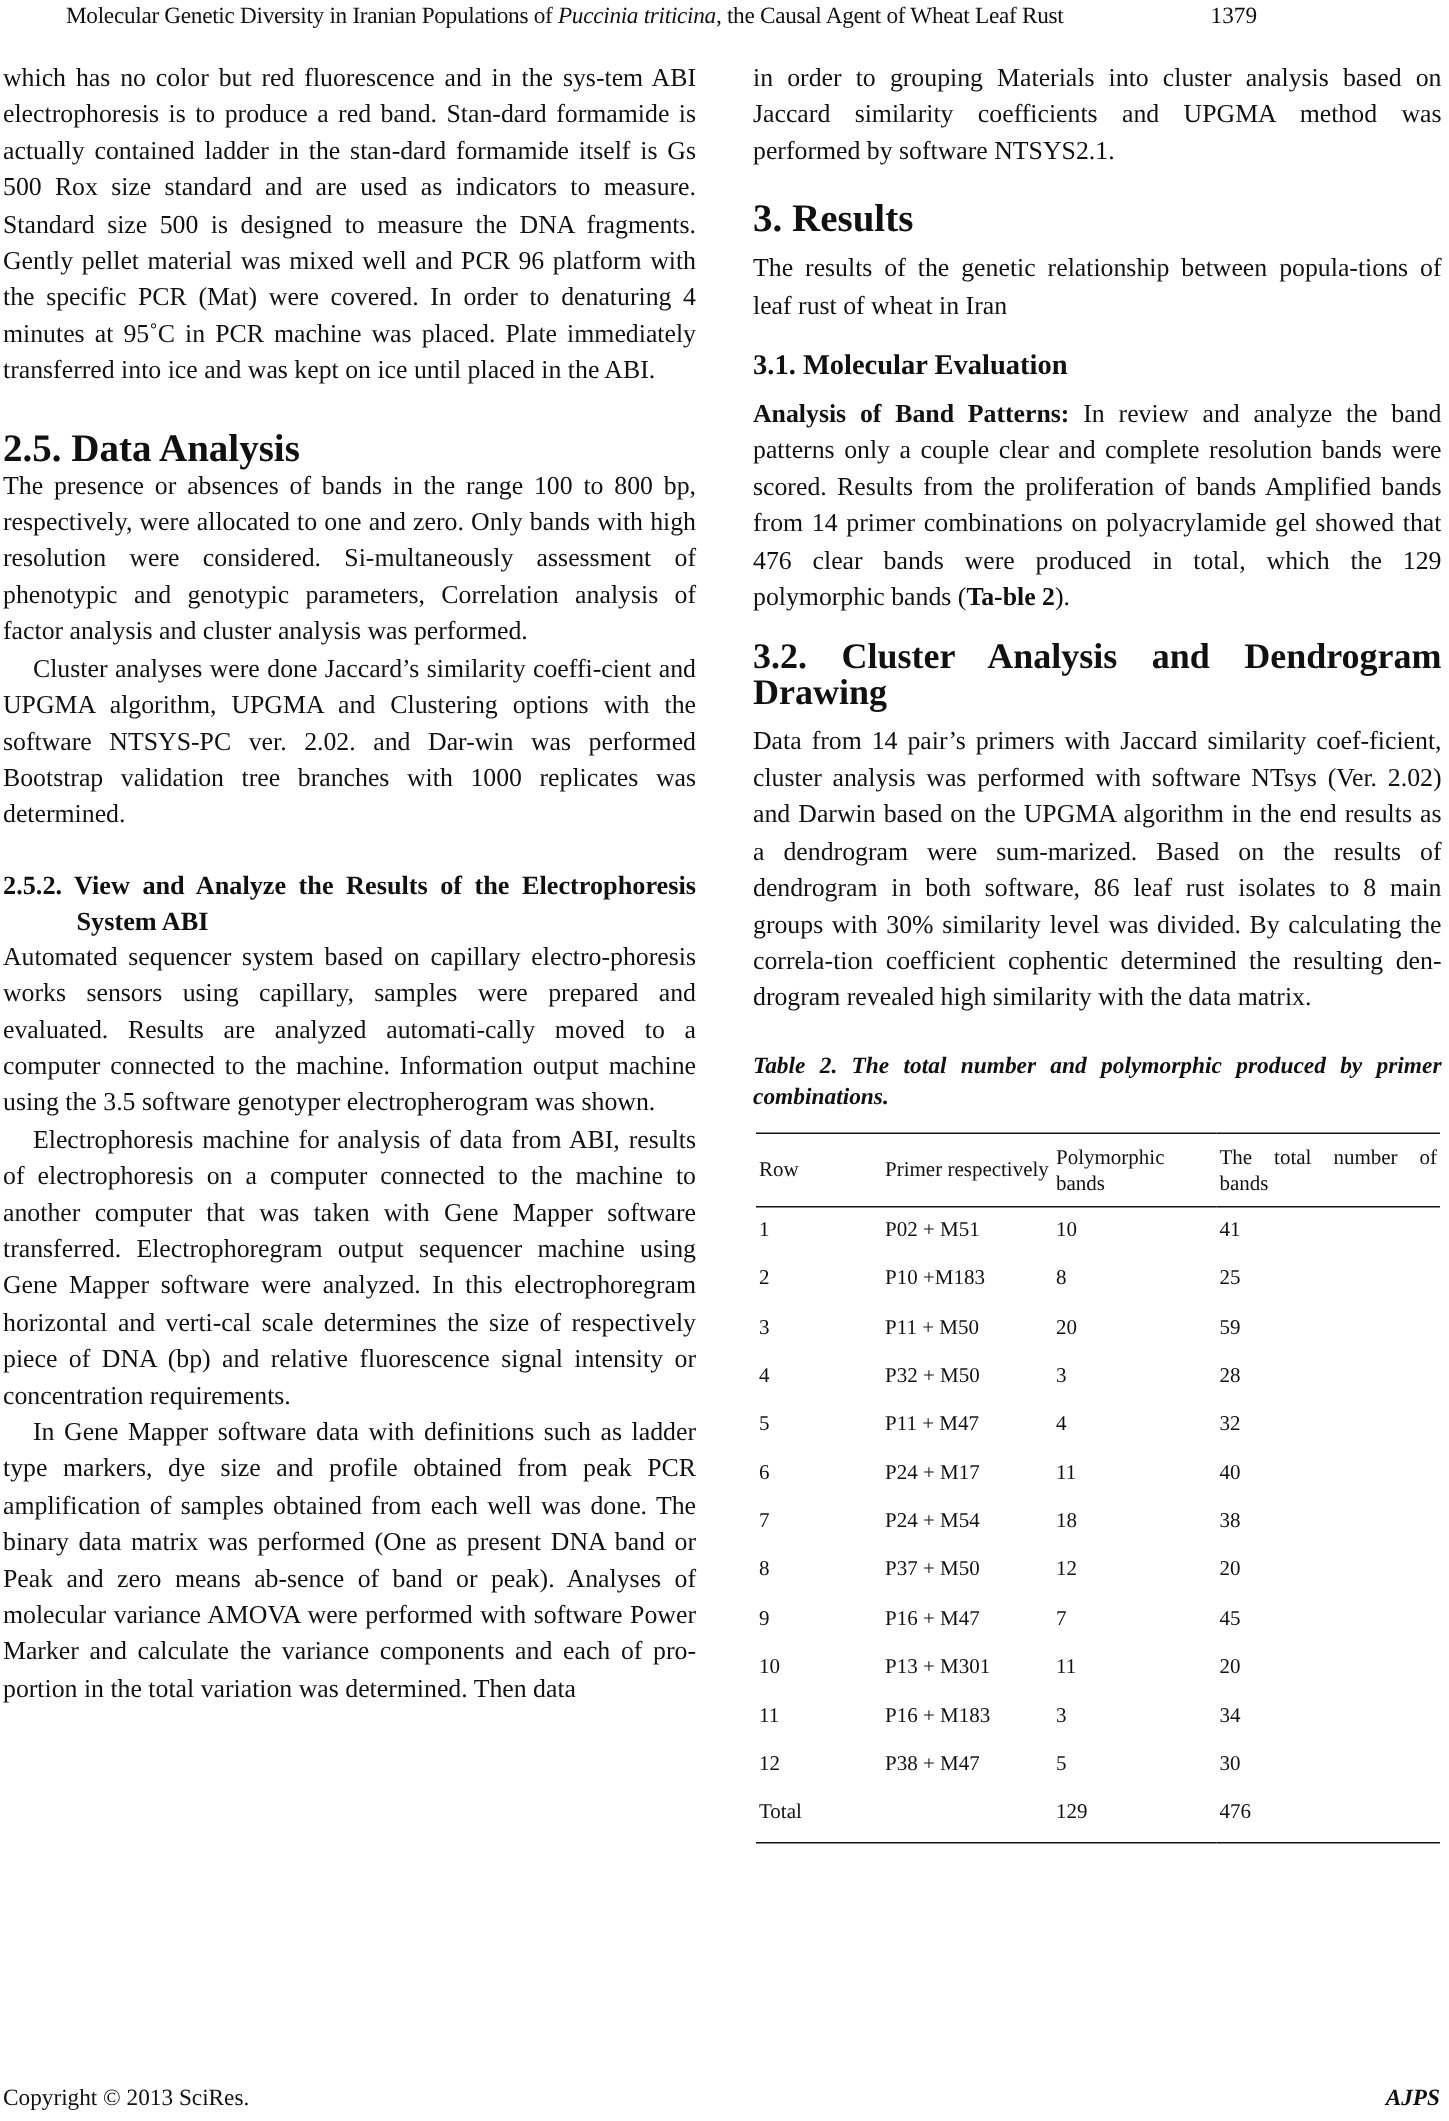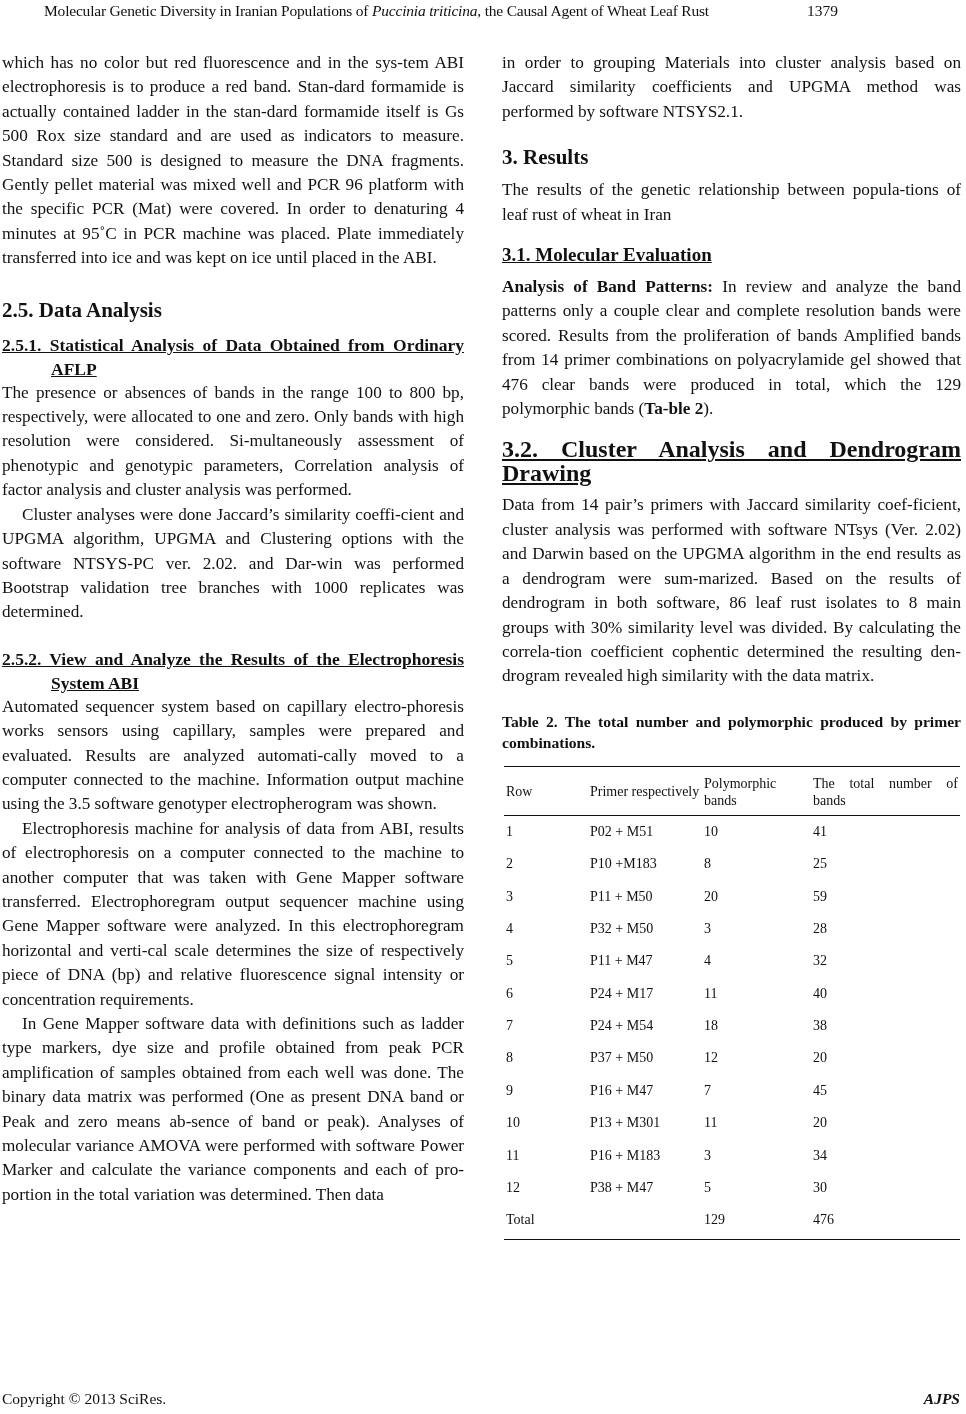--- a/index.html
+++ b/index.html
@@ -7,29 +7,29 @@
     width: 966px; height: 1414px; position: relative; overflow: hidden;
     font-family: "Liberation Serif", "DejaVu Serif", serif; color: #111;
   }
   .running-head {
     position: absolute; top: 0; left: 0; width: 845px; height: 22px;
     font-size: 15.5px; line-height: 20px;
   }
   .running-head .title { position: absolute; left: 44px; top: 1px; letter-spacing: -0.2px; }
   .running-head .page { position: absolute; right: 7px; top: 1px; }
   .col {
-    position: absolute; top: 51px; width: 462px;
+    position: absolute; top: 40px; width: 462px;
     font-size: 17.2px; line-height: 24.4px; text-align: justify;
   }
   .col.left { left: 2px; }
   .col.right { left: 502px; width: 459px; }
   p { margin: 0; }
   p.indent { text-indent: 20px; }
-  h2 { font-size: 21px; font-weight: bold; margin: 0; line-height: 26px; }
-  h3 { font-size: 17.5px; font-weight: bold; margin: 0; line-height: 24px; text-decoration: underline; }
+  h2 { font-size: 26px; font-weight: bold; margin: 0; line-height: 26px; }
+  h3 { font-size: 17.5px; font-weight: bold; margin: 0; line-height: 24px; }
   h3.sub { padding-left: 49px; text-indent: -49px; }
   .bold { font-weight: bold; }
   .caption { font-size: 15.6px; line-height: 21px; font-weight: bold; text-align: justify; }
   table.data {
     border-collapse: collapse; width: 456px; margin-left: 2px;
     font-size: 14px; line-height: 17px; 
   }
   table.data thead th {
     font-weight: normal; padding: 8px 2px 6px 2px; vertical-align: middle;
     border-top: 1.5px solid #111; border-bottom: 1.5px solid #111;
@@ -46,39 +46,38 @@
 <body>
 
 <div class="running-head">
   <span class="title"><span>Molecular Genetic Diversity in Iranian Populations of </span><i>Puccinia triticina</i><span>, the Causal Agent of Wheat Leaf Rust</span></span>
   <span class="page">1379</span>
 </div>
 
 <div class="col left">
   <p>which has no color but red fluorescence and in the sys-tem ABI electrophoresis is to produce a red band. Stan-dard formamide is actually contained ladder in the stan-dard formamide itself is Gs 500 Rox size standard and are used as indicators to measure. Standard size 500 is designed to measure the DNA fragments. Gently pellet material was mixed well and PCR 96 platform with the specific PCR (Mat) were covered. In order to denaturing 4 minutes at 95˚C in PCR machine was placed. Plate immediately transferred into ice and was kept on ice until placed in the ABI.</p>
   <h2 style="margin-top:26px;">2.5. Data Analysis</h2>
-  <h3 class="sub" style="margin-top:10px;">2.5.1. Statistical Analysis of Data Obtained from Ordinary AFLP</h3>
   <p>The presence or absences of bands in the range 100 to 800 bp, respectively, were allocated to one and zero. Only bands with high resolution were considered. Si-multaneously assessment of phenotypic and genotypic parameters, Correlation analysis of factor analysis and cluster analysis was performed.</p>
   <p class="indent">Cluster analyses were done Jaccard’s similarity coeffi-cient and UPGMA algorithm, UPGMA and Clustering options with the software NTSYS-PC ver. 2.02. and Dar-win was performed Bootstrap validation tree branches with 1000 replicates was determined.</p>
   <h3 class="sub" style="margin-top:22px;">2.5.2. View and Analyze the Results of the Electrophoresis System ABI</h3>
   <p>Automated sequencer system based on capillary electro-phoresis works sensors using capillary, samples were prepared and evaluated. Results are analyzed automati-cally moved to a computer connected to the machine. Information output machine using the 3.5 software genotyper electropherogram was shown.</p>
   <p class="indent">Electrophoresis machine for analysis of data from ABI, results of electrophoresis on a computer connected to the machine to another computer that was taken with Gene Mapper software transferred. Electrophoregram output sequencer machine using Gene Mapper software were analyzed. In this electrophoregram horizontal and verti-cal scale determines the size of respectively piece of DNA (bp) and relative fluorescence signal intensity or concentration requirements.</p>
   <p class="indent">In Gene Mapper software data with definitions such as ladder type markers, dye size and profile obtained from peak PCR amplification of samples obtained from each well was done. The binary data matrix was performed (One as present DNA band or Peak and zero means ab-sence of band or peak). Analyses of molecular variance AMOVA were performed with software Power Marker and calculate the variance components and each of pro-portion in the total variation was determined. Then data</p>
 </div>
 
 <div class="col right">
   <p>in order to grouping Materials into cluster analysis based on Jaccard similarity coefficients and UPGMA method was performed by software NTSYS2.1.</p>
   <h2 style="margin-top:20px;">3. Results</h2>
   <p style="margin-top:8px;">The results of the genetic relationship between popula-tions of leaf rust of wheat in Iran</p>
   <h3 style="margin-top:16px; font-size:19px;">3.1. Molecular Evaluation</h3>
   <p style="margin-top:8px;"><span class="bold">Analysis of Band Patterns:</span><span> In review and analyze the band patterns only a couple clear and complete resolution bands were scored. Results from the proliferation of bands Amplified bands from 14 primer combinations on polyacrylamide gel showed that 476 clear bands were produced in total, which the 129 polymorphic bands (</span><span class="bold">Ta-ble 2</span><span>).</span></p>
   <h3 style="margin-top:16px; font-size:24px;">3.2. Cluster Analysis and Dendrogram Drawing</h3>
   <p style="margin-top:8px;">Data from 14 pair’s primers with Jaccard similarity coef-ficient, cluster analysis was performed with software NTsys (Ver. 2.02) and Darwin based on the UPGMA algorithm in the end results as a dendrogram were sum-marized. Based on the results of dendrogram in both software, 86 leaf rust isolates to 8 main groups with 30% similarity level was divided. By calculating the correla-tion coefficient cophentic determined the resulting den-drogram revealed high similarity with the data matrix.</p>
 
-  <p class="caption" style="margin-top:22px;">Table 2. The total number and polymorphic produced by primer combinations.</p>
+  <p class="caption" style="margin-top:22px;font-style:italic;">Table 2. The total number and polymorphic produced by primer combinations.</p>
   <table class="data" style="margin-top:13px;">
     <thead>
       <tr>
         <th style="width:80px;">Row</th>
         <th style="width:110px;">Primer respectively</th>
         <th style="width:105px;">Polymorphic bands</th>
         <th>The total number of bands</th>
       </tr>
     </thead>
     <tbody id="table-body">

